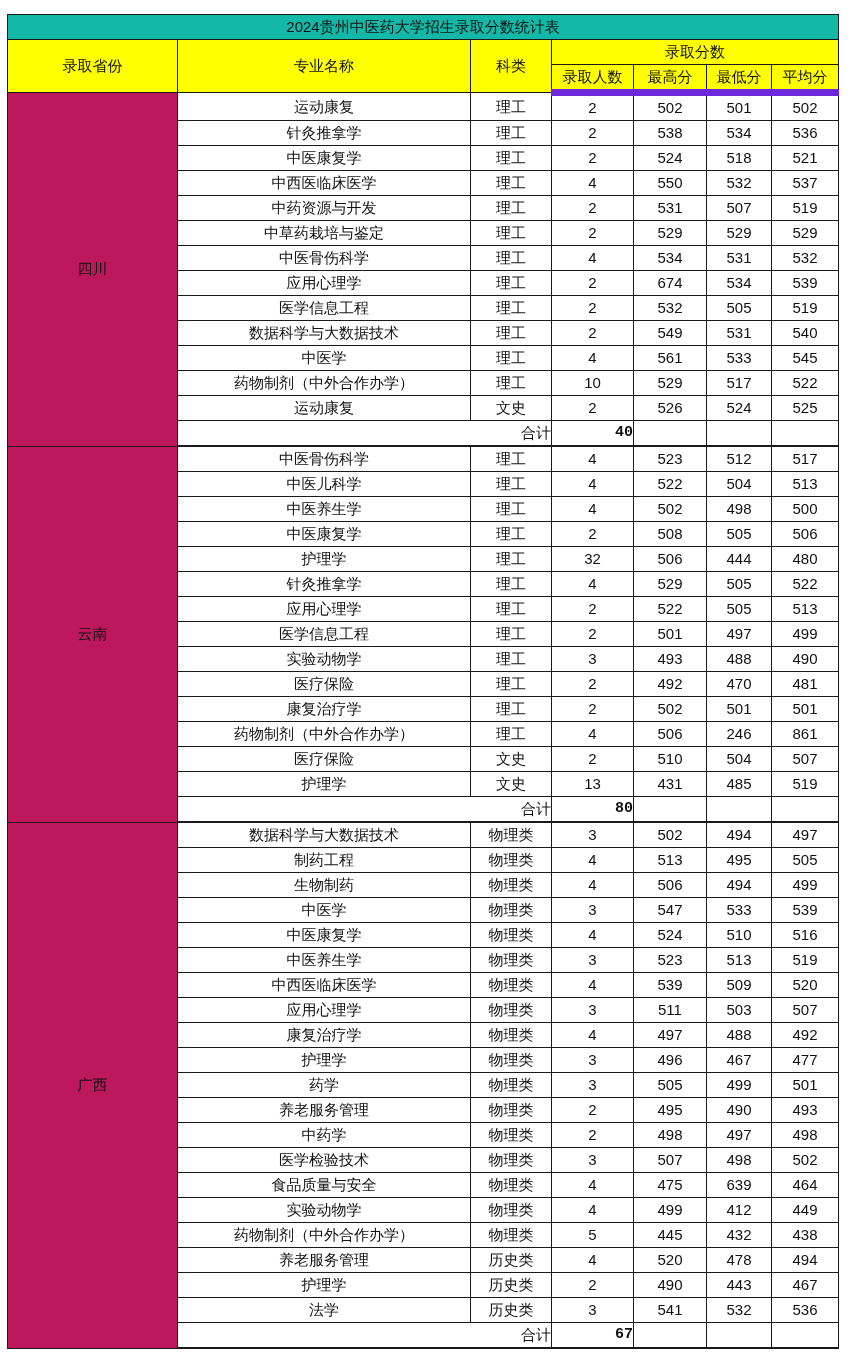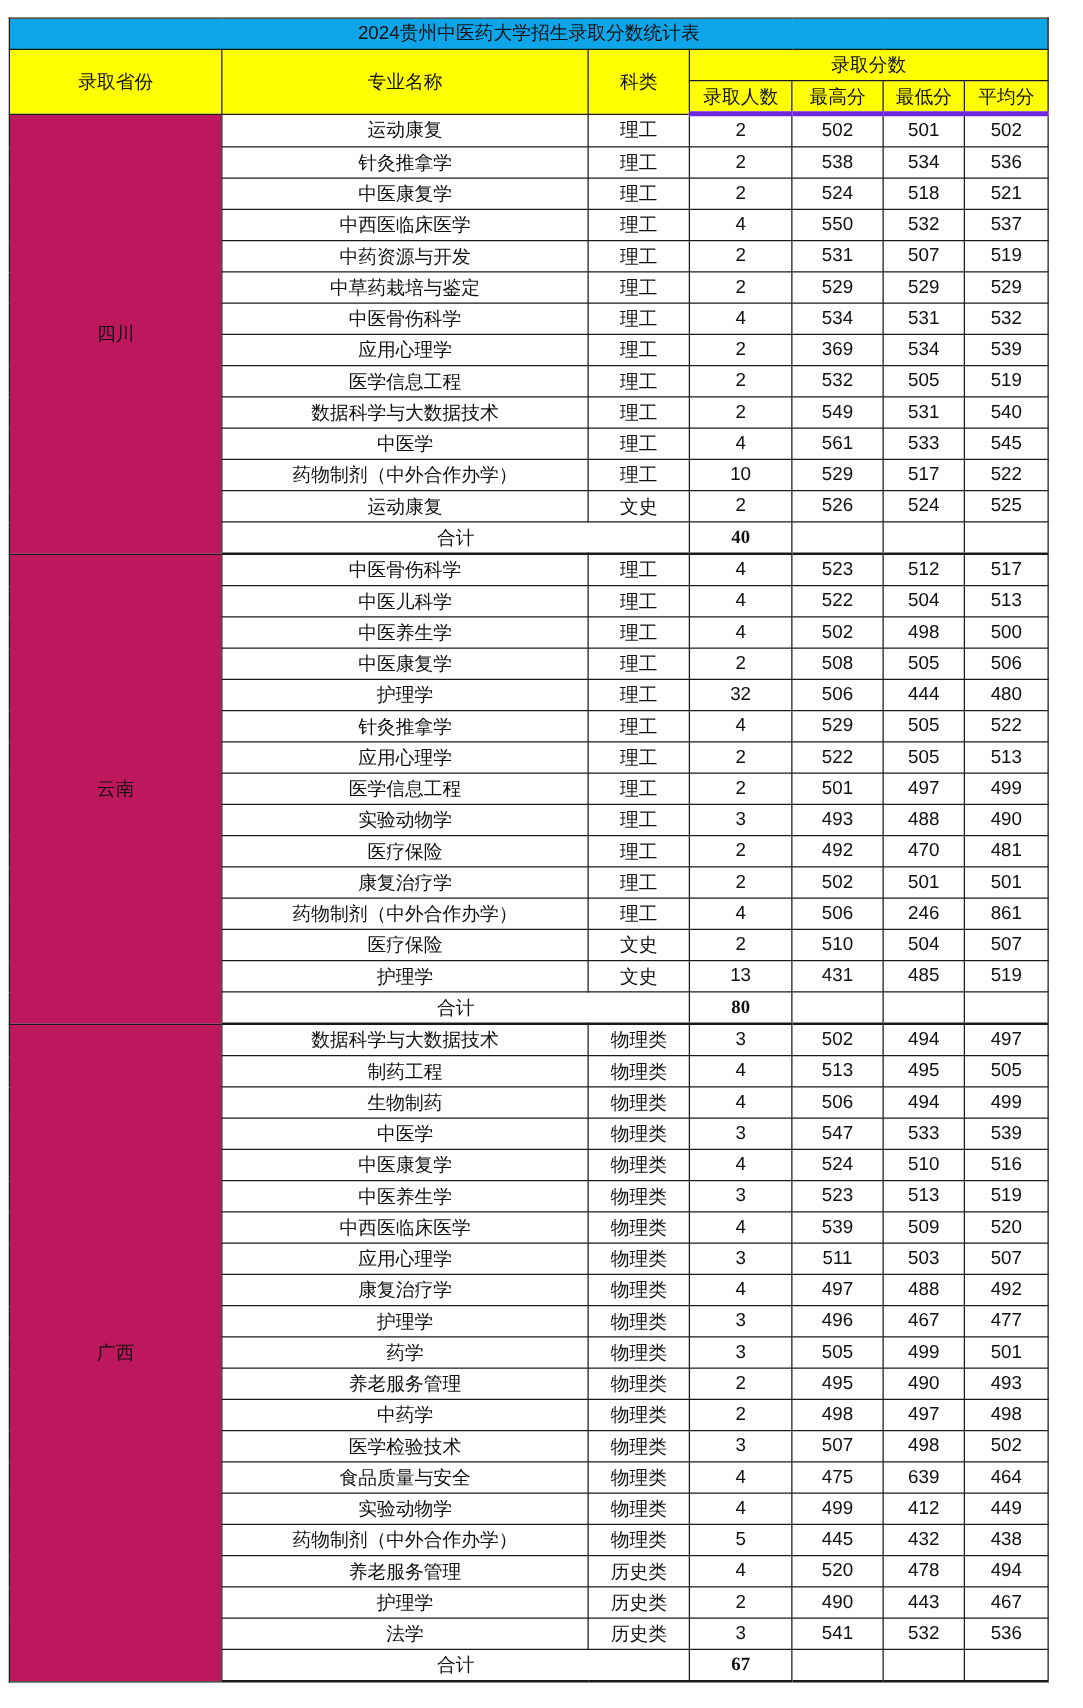--- a/index.html
+++ b/index.html
@@ -1,28 +1,28 @@
 <!DOCTYPE html>
 <html><head>
 <meta charset="utf-8">
 <style>
   html,body{margin:0;padding:0;background:#ffffff;}
   body{width:866px;height:1366px;position:relative;overflow:hidden;font-family:"DejaVu Sans","Liberation Sans",sans-serif;}
   table.sheet{position:absolute;left:7px;top:14px;border-collapse:collapse;table-layout:fixed;width:831px;}
   table.sheet td{border:1px solid #1a1a1a;padding:0;text-align:center;vertical-align:middle;font-size:15px;color:#111;height:24px;line-height:24px;white-space:nowrap;overflow:hidden;}
-  td.title{background:#0ea5e9;font-size:29px;height:41px;line-height:41px;color:#111;border:2px solid #1a1a1a;font-family:"Liberation Sans","DejaVu Sans",sans-serif;letter-spacing:0px;margin-top:28px;}
+  td.title{background:#14b8a6;font-size:29px;height:41px;line-height:41px;color:#111;border:2px solid #1a1a1a;font-family:"Liberation Sans","DejaVu Sans",sans-serif;letter-spacing:0px;margin-top:28px;}
   td.hdr{background:#ffff00;font-size:15px;color:#222;}
   td.hdr.h2{height:24px;line-height:24px;}
   td.prov{background:#be185d;font-size:15px;border-left:2px solid #1a1a1a;border-bottom:2px solid #1a1a1a;}
   td.num{font-family:"Liberation Sans",sans-serif;font-size:16px;}
   td.total-label{font-weight:normal;}
-  td.total-num{font-weight:bold;font-family:Liberation Serif, serif;font-size:16px;}
-  tr.total td{border-bottom:2px solid #1a1a1a;}
+  td.total-num{font-weight:bold;font-family:Liberation Mono, monospace;font-size:16px;}
+  tr.total td{border-bottom:2px solid #1a1a1a;text-align:right;}
   td.last{border-right:2px solid #1a1a1a;}
-  tr.hdr-bottom td{border-bottom:4px solid #6d28d9;}
+  tr.hdr-bottom td{border-bottom:7px solid #6d28d9;}
 </style>
 </head>
 <body>
 
 <table class="sheet">
   <colgroup>
     <col style="width:170px">
     <col style="width:293px">
     <col style="width:81px">
     <col style="width:82px">
@@ -100,21 +100,21 @@
         <td>理工</td>
         <td class="num">4</td>
         <td class="num">534</td>
         <td class="num">531</td>
         <td class="num last">532</td>
       </tr>
       <tr>
         <td>应用心理学</td>
         <td>理工</td>
         <td class="num">2</td>
-        <td class="num">369</td>
+        <td class="num">674</td>
         <td class="num">534</td>
         <td class="num last">539</td>
       </tr>
       <tr>
         <td>医学信息工程</td>
         <td>理工</td>
         <td class="num">2</td>
         <td class="num">532</td>
         <td class="num">505</td>
         <td class="num last">519</td>

